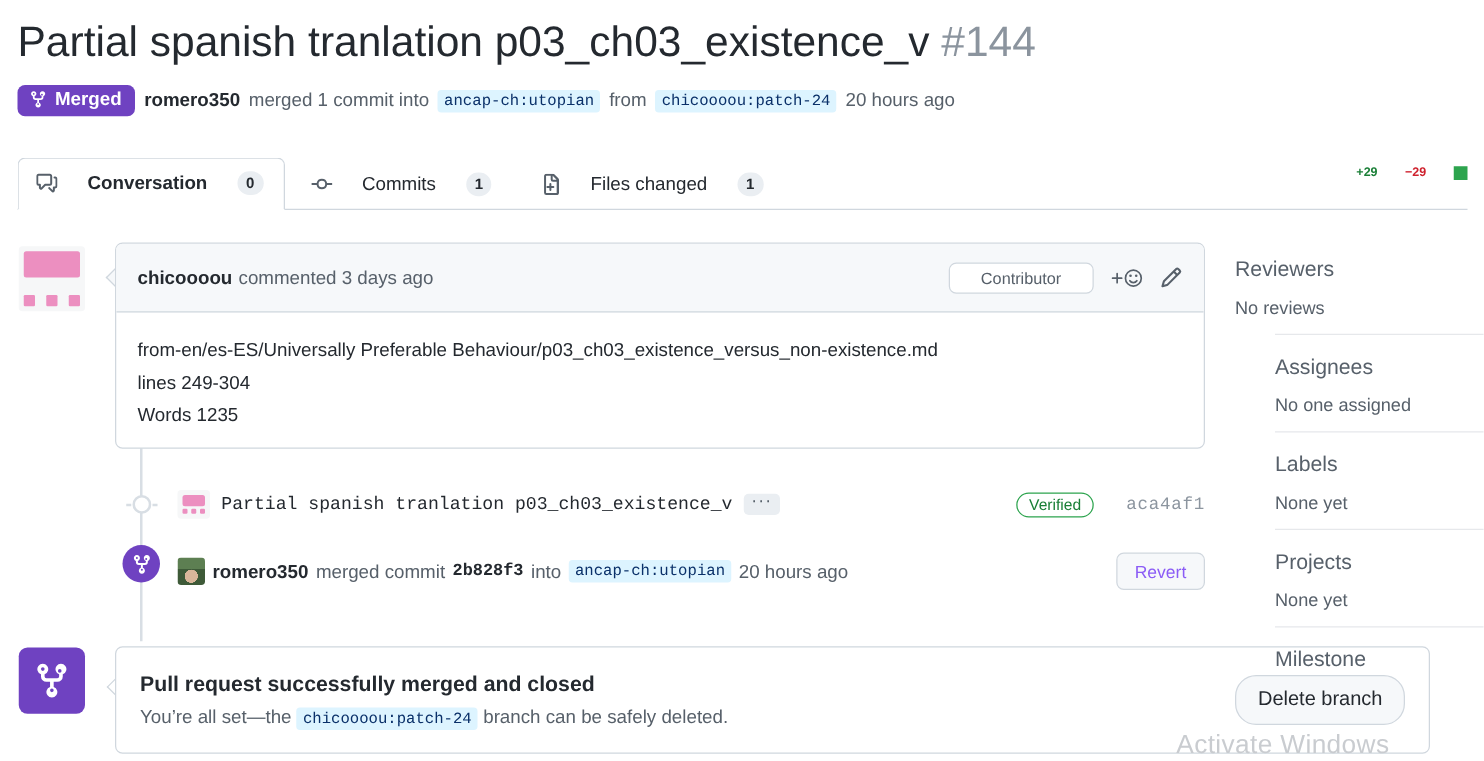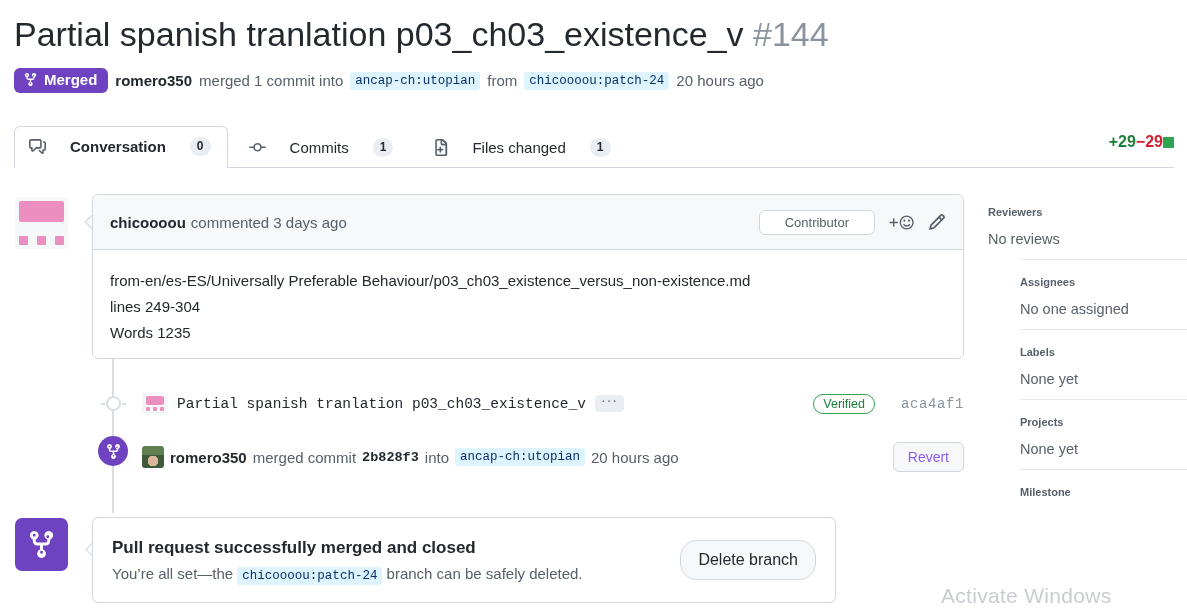--- a/index.html
+++ b/index.html
@@ -63,22 +63,22 @@
   }
   .tab-count {
     background: #eaeef2; color: #24292f;
     border-radius: 10px; padding: 1px 7px;
     font-size: 12px; font-weight: 600; line-height: 17px;
   }
   .tab svg { display: block; flex: none; }
 
   .diffstat {
     position: absolute; right: 13px; top: 133px;
-    display: flex; align-items: center; gap: 0;
-    font-size: 16px; font-weight: 600;
+    display: flex; align-items: center; gap: 22px;
+    font-size: 10px; font-weight: 600;
     font-family: "Liberation Sans", sans-serif;
   }
   .add { color: #1a7f37; }
   .del { color: #cf222e; }
   .sq { width: 11px; height: 11px; background: #2da44e; display: inline-block; }
 
   
   .timeline-line {
     position: absolute; left: 112px; top: 355px;
     width: 2px; height: 158px; background: #d8dee4;
@@ -210,21 +210,21 @@
 
   
   .merge-square {
     position: absolute; left: 15px; top: 518px;
     width: 53px; height: 53px; border-radius: 7px;
     background: #6f42c1; display: flex;
     align-items: center; justify-content: center;
   }
   .mergebox {
     position: absolute; left: 92px; top: 517px;
-    width: 744px; height: 86px;
+    width: 1052px; height: 86px;
     border: 1px solid #d0d7de; border-radius: 6px;
     background: #fff;
     display: flex; align-items: center; padding: 0 19px;
   }
   .mergebox-arrow {
     position: absolute; left: 84px; top: 540px;
     width: 12px; height: 18px; overflow: hidden;
   }
   .mergebox-arrow::before {
     content: ""; position: absolute; left: 4px; top: 3px;
@@ -238,21 +238,21 @@
     margin-left: auto;
     border: 1px solid #d0d7de; border-radius: 17px;
     background: #f6f8fa; color: #24292f;
     padding: 11px 17px; font-size: 16px; line-height: 1;
   }
 
   
   .sidebar { position: absolute; left: 988px; top: 206px; width: 199px; }
   .side-section { padding-bottom: 12px; }
   .side-section + .side-section { border-top: 1px solid #e6e8eb; padding-top: 16px; margin-left: 32px; }
-  .side-title { font-size: 11px; font-weight: 700; color: #57606a; margin-bottom: 13px; }
+  .side-title { font-size: 17px; font-weight: 400; color: #57606a; margin-bottom: 13px; }
   .side-val { font-size: 14.5px; color: #57606a; }
 
   .watermark {
     position: absolute; left: 941px; top: 584px;
     font-size: 21px; color: #c9ccd0; white-space: nowrap;
     letter-spacing: 0.3px;
   }
 </style>
 </head>
 <body>

